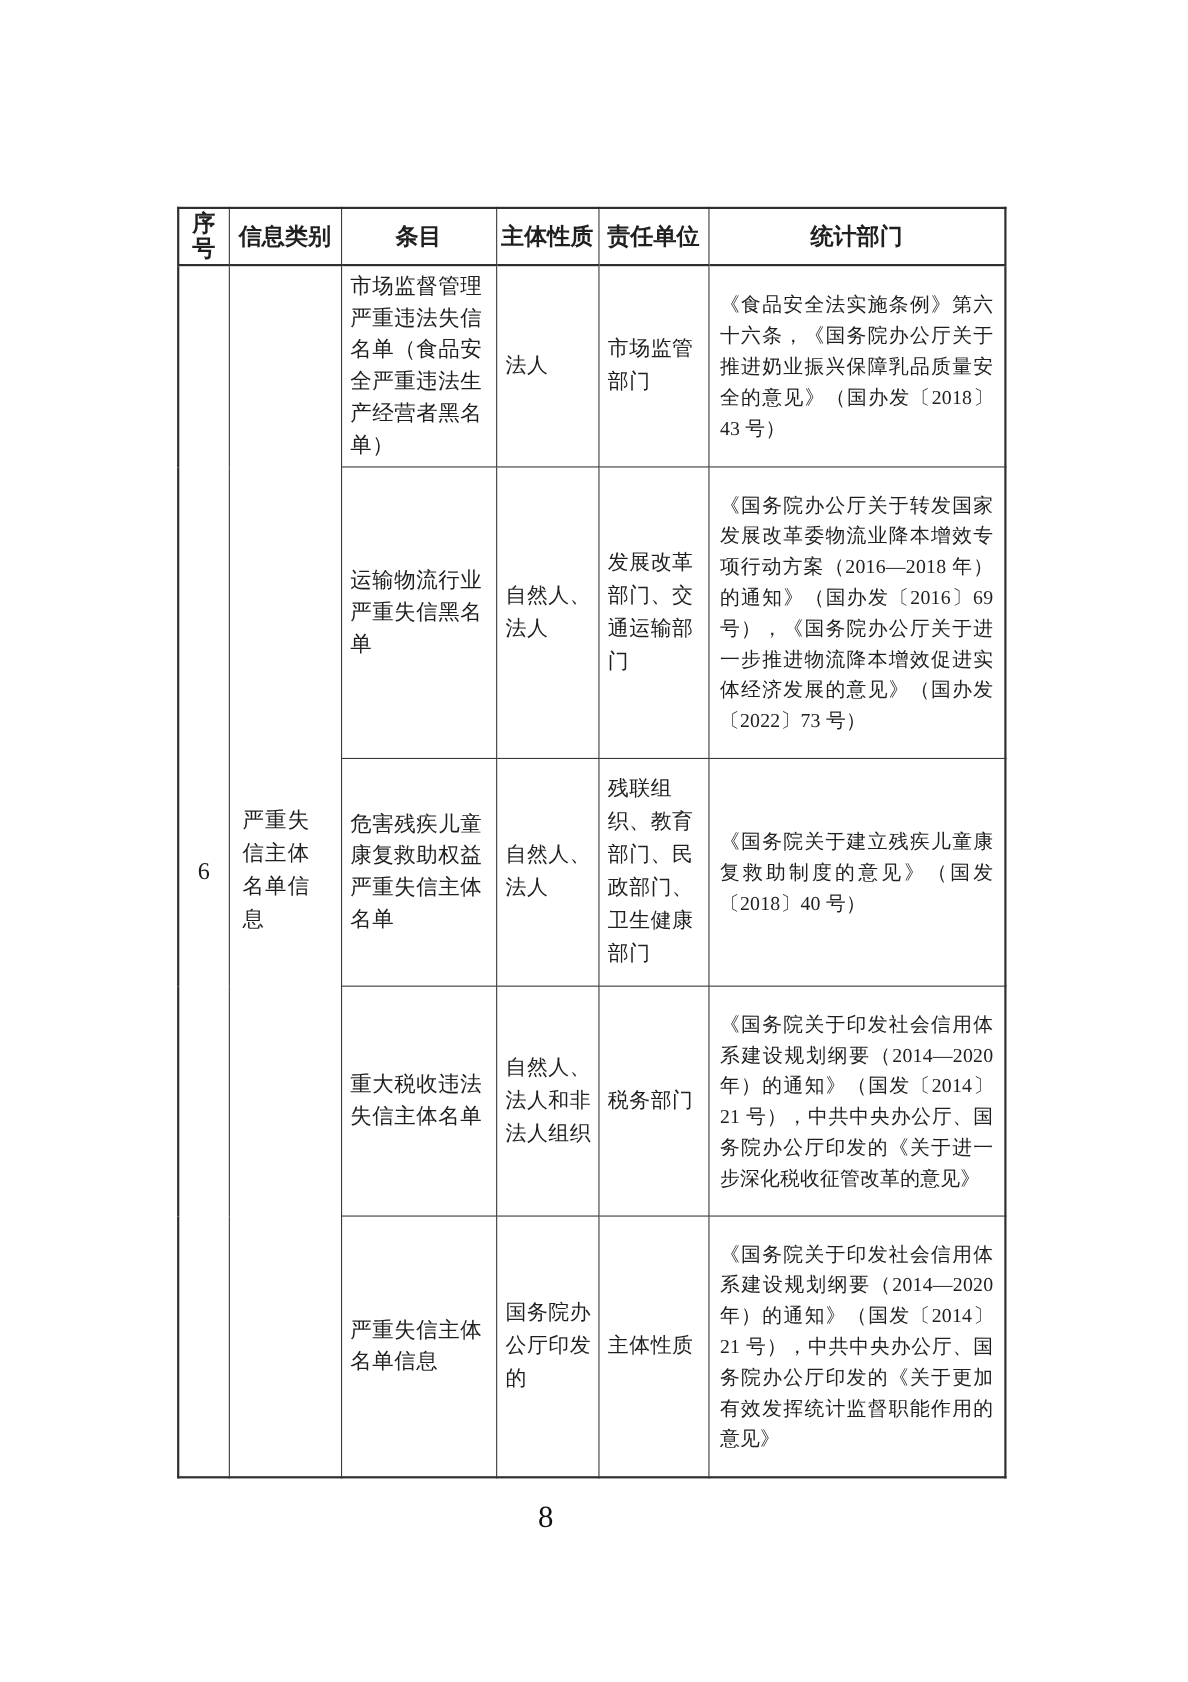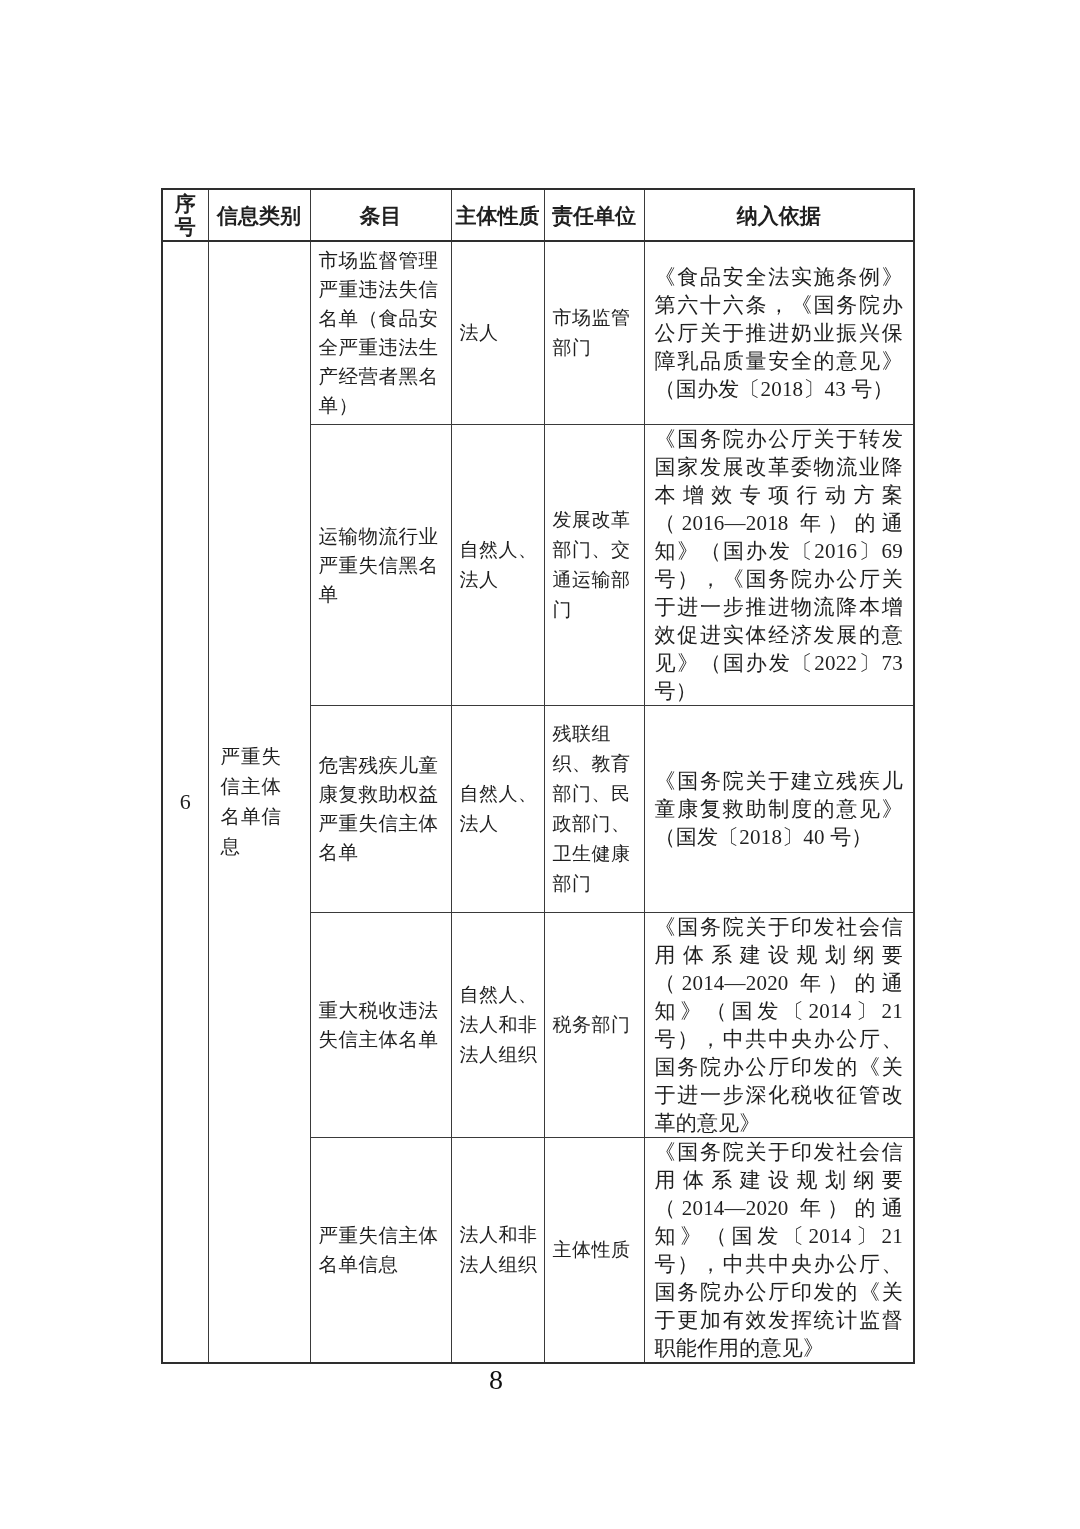--- a/index.html
+++ b/index.html
@@ -57,23 +57,23 @@
     padding: 4px 8px;
     letter-spacing: 0.5px;
   }
   td.subject-cell, td.unit-cell {
     font-size: 19px;
     line-height: 30px;
     padding: 4px 4px 4px 8px;
     letter-spacing: 0.5px;
   }
   td.basis-cell {
-    font-size: 21px;
+    font-size: 18px;
     line-height: 28px;
-    padding: 0 10px;
+    padding: 20px 10px;
     text-align: justify;
     letter-spacing: 0.2px;
   }
   .page-number {
     position: absolute;
     top: 1364px;
     left: 0;
     width: 992px; 
     text-align: center;
     font-size: 28px;
@@ -94,21 +94,21 @@
       <col style="width:100px">
       <col style="width:270px">
     </colgroup>
     <thead>
       <tr>
         <th>序号</th>
         <th>信息类别</th>
         <th>条目</th>
         <th>主体性质</th>
         <th>责任单位</th>
-        <th>纳入依据</th>
+        <th>统计部门</th>
       </tr>
     </thead>
     <tbody>
       <tr class="row-1">
         <td class="serial-cell" rowspan="5">6</td>
         <td class="category-cell" rowspan="5">严重失信主体名单信息</td>
         <td class="entry-cell">市场监督管理严重违法失信名单（食品安全严重违法生产经营者黑名单）</td>
         <td class="subject-cell">法人</td>
         <td class="unit-cell">市场监管部门</td>
         <td class="basis-cell">《食品安全法实施条例》第六十六条，《国务院办公厅关于推进奶业振兴保障乳品质量安全的意见》（国办发〔2018〕43 号）</td>
@@ -126,21 +126,21 @@
         <td class="basis-cell">《国务院关于建立残疾儿童康复救助制度的意见》（国发〔2018〕40 号）</td>
       </tr>
       <tr class="row-4">
         <td class="entry-cell">重大税收违法失信主体名单</td>
         <td class="subject-cell">自然人、法人和非法人组织</td>
         <td class="unit-cell">税务部门</td>
         <td class="basis-cell">《国务院关于印发社会信用体系建设规划纲要（2014—2020 年）的通知》（国发〔2014〕21 号），中共中央办公厅、国务院办公厅印发的《关于进一步深化税收征管改革的意见》</td>
       </tr>
       <tr class="row-5">
         <td class="entry-cell">严重失信主体名单信息</td>
-        <td class="subject-cell">法人和非法人组织</td>
+        <td class="subject-cell">国务院办公厅印发的</td>
         <td class="unit-cell">主体性质</td>
         <td class="basis-cell">《国务院关于印发社会信用体系建设规划纲要（2014—2020 年）的通知》（国发〔2014〕21 号），中共中央办公厅、国务院办公厅印发的《关于更加有效发挥统计监督职能作用的意见》</td>
       </tr>
     </tbody>
   </table>
 
   <div class="page-number">8</div>
 
 </div>
 

